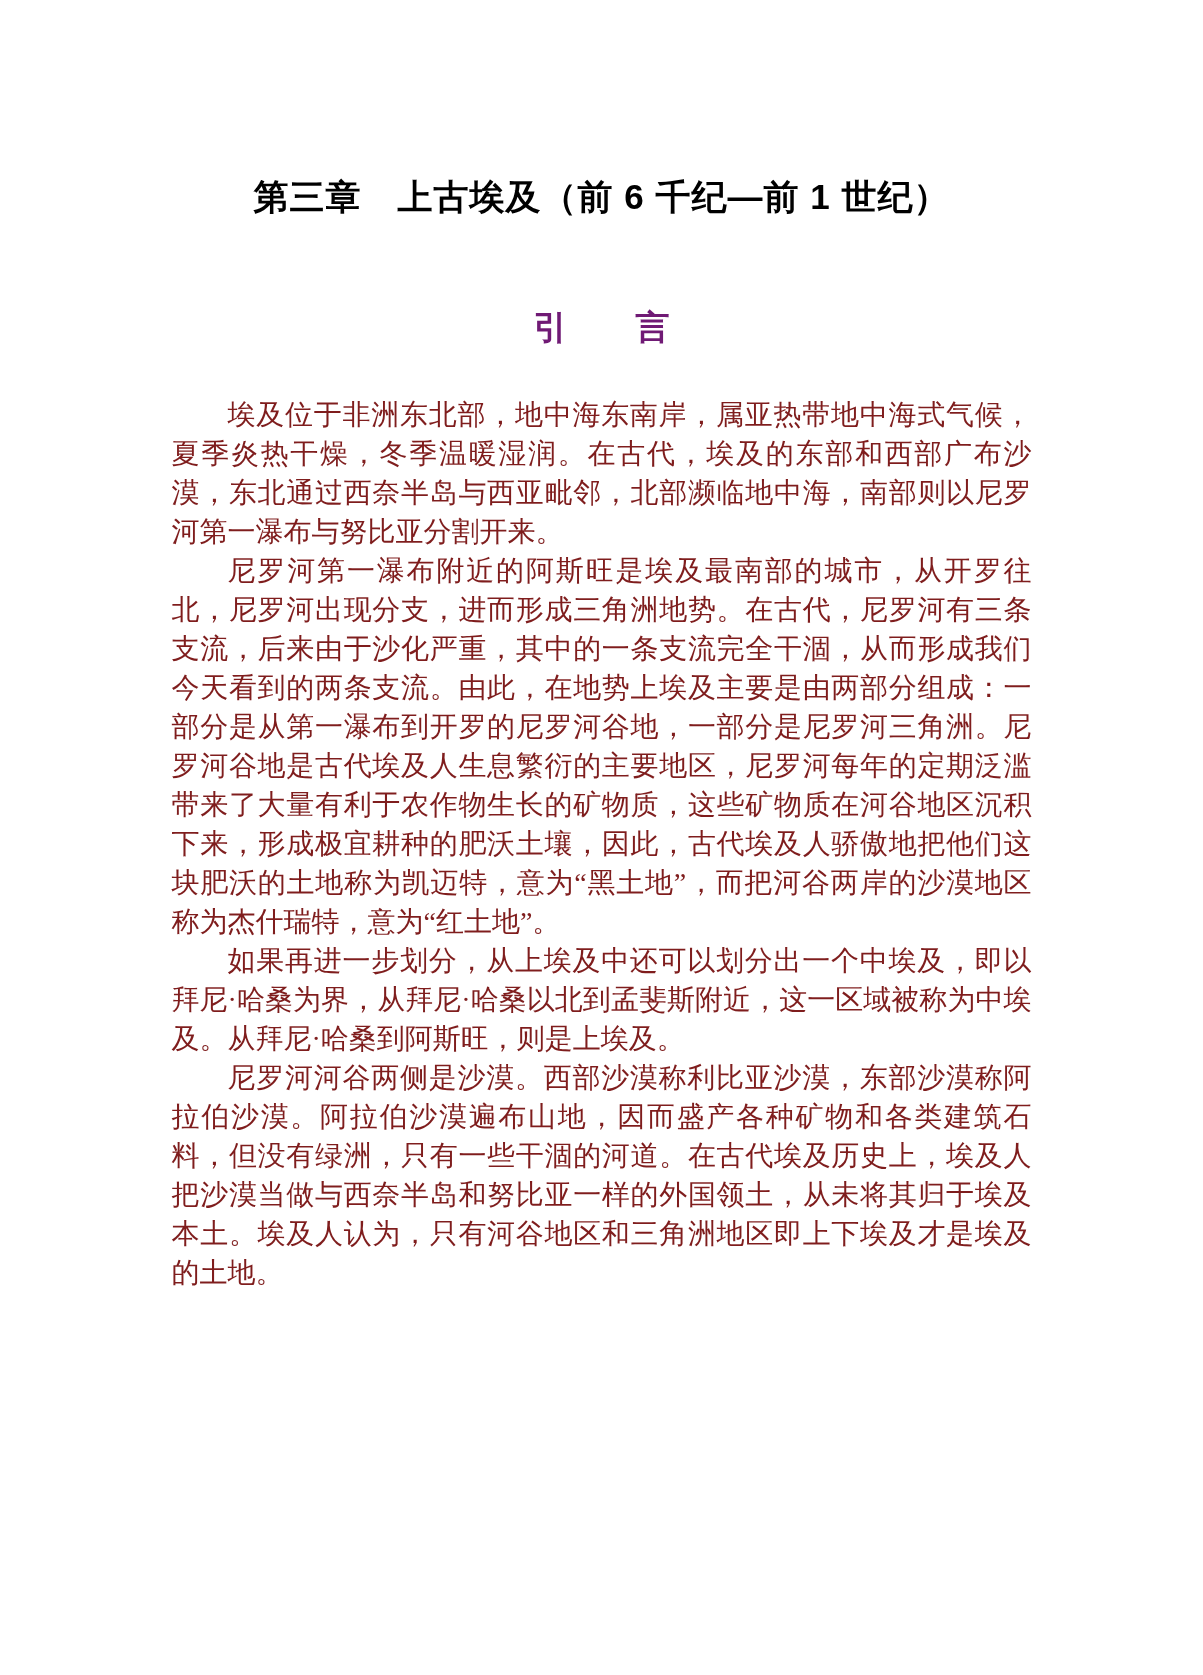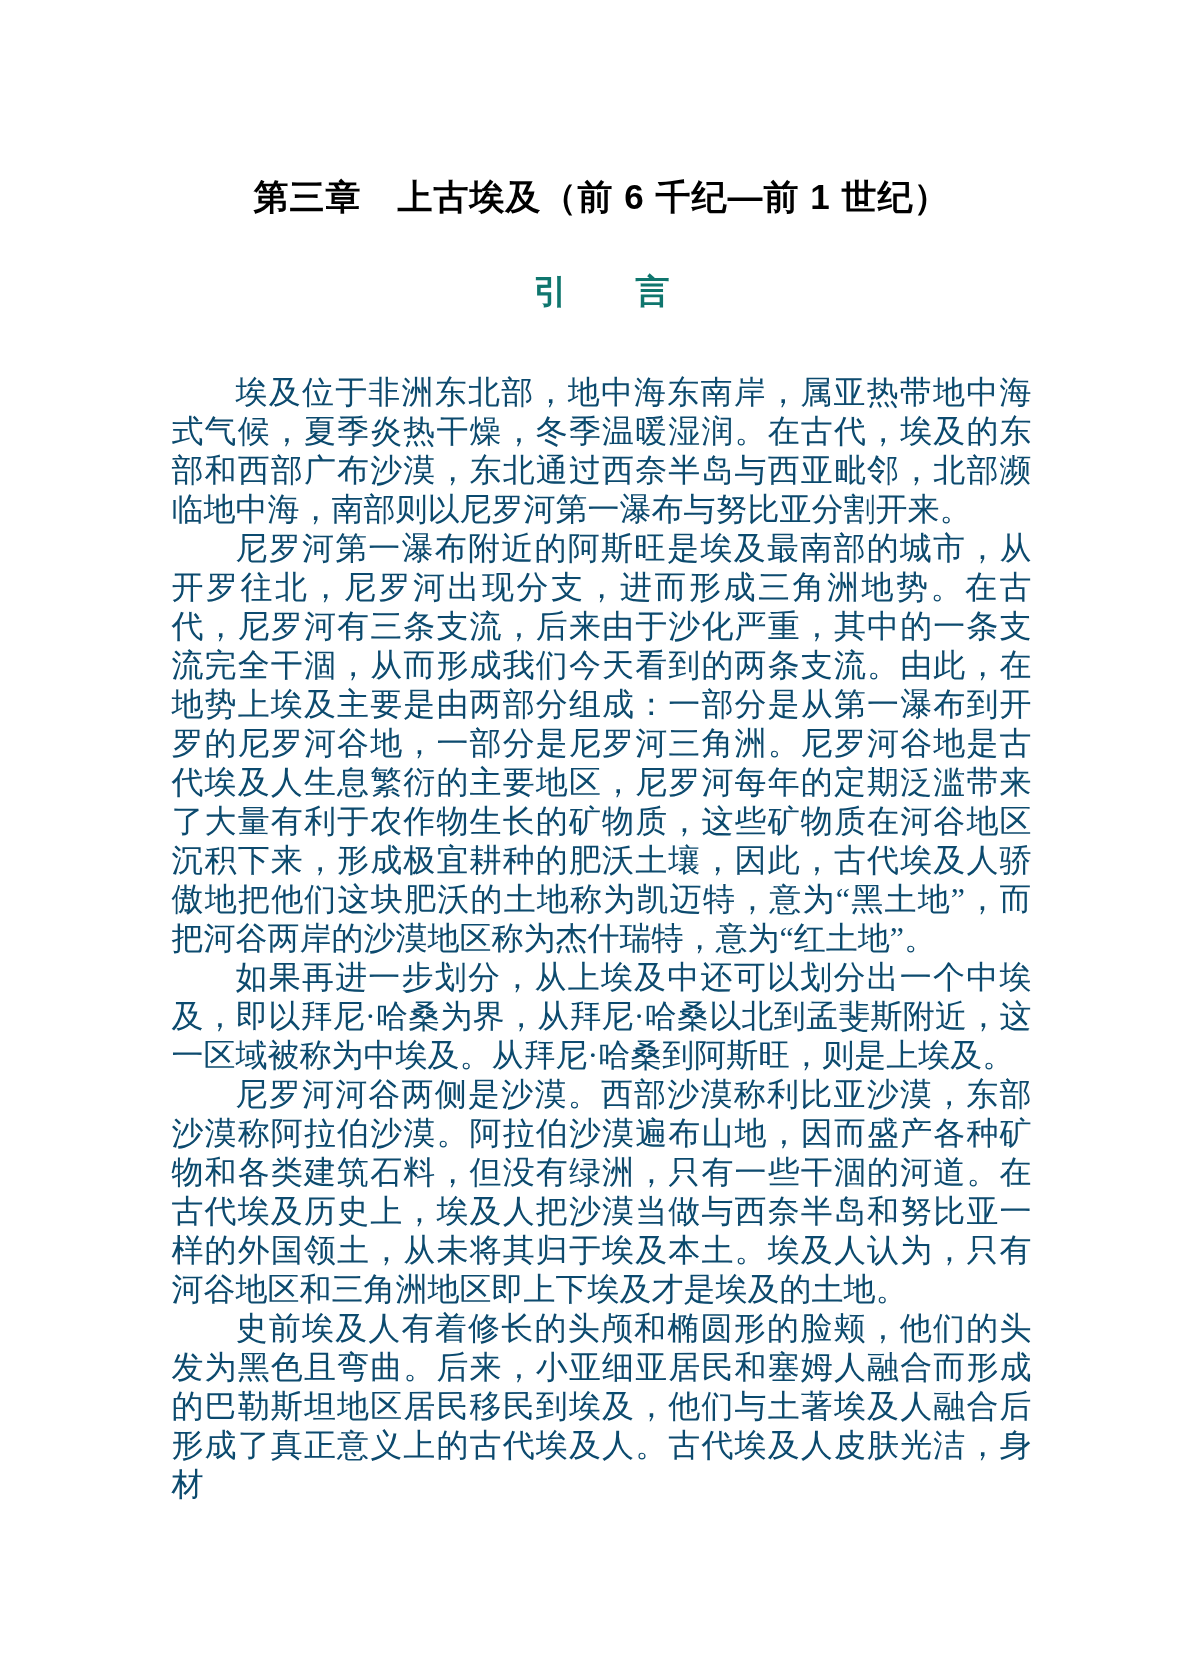--- a/index.html
+++ b/index.html
@@ -26,40 +26,40 @@
     font-family: "Liberation Sans", "DejaVu Sans", sans-serif;
     font-weight: bold;
     font-size: 35px;
     line-height: 42px;
     letter-spacing: 1px;
     color: #000000;
     white-space: nowrap;
   }
 
   .section-title {
-    margin-top: 56px;
+    margin-top: 92px;
     width: 860px;
     margin-left: auto;
     margin-right: auto;
     text-align: center;
     font-family: "Liberation Sans", "DejaVu Sans", sans-serif;
     font-weight: bold;
     font-size: 34px;
     line-height: 34px;
-    color: #0f766e;
+    color: #701a75;
   }
 
   .body-text {
     width: 860px;
-    margin: 65px auto 0 auto;
-    font-size: 32px;
+    margin: 51px auto 0 auto;
+    font-size: 28px;
     line-height: 39px;
     text-align: justify;
     text-justify: inter-character;
-    color: #0c4a6e;
+    color: #7f1d1d;
   }
 
   .body-text p {
     text-indent: 2em;
     margin: 0;
   }
 </style>
 </head>
 <body>
 
@@ -67,16 +67,15 @@
 
   <h1 class="chapter-title">第三章　上古埃及（前 6 千纪—前 1 世纪）</h1>
 
   <h2 class="section-title">引　　言</h2>
 
   <div class="body-text">
     <p>埃及位于非洲东北部，地中海东南岸，属亚热带地中海式气候，夏季炎热干燥，冬季温暖湿润。在古代，埃及的东部和西部广布沙漠，东北通过西奈半岛与西亚毗邻，北部濒临地中海，南部则以尼罗河第一瀑布与努比亚分割开来。</p>
     <p>尼罗河第一瀑布附近的阿斯旺是埃及最南部的城市，从开罗往北，尼罗河出现分支，进而形成三角洲地势。在古代，尼罗河有三条支流，后来由于沙化严重，其中的一条支流完全干涸，从而形成我们今天看到的两条支流。由此，在地势上埃及主要是由两部分组成：一部分是从第一瀑布到开罗的尼罗河谷地，一部分是尼罗河三角洲。尼罗河谷地是古代埃及人生息繁衍的主要地区，尼罗河每年的定期泛滥带来了大量有利于农作物生长的矿物质，这些矿物质在河谷地区沉积下来，形成极宜耕种的肥沃土壤，因此，古代埃及人骄傲地把他们这块肥沃的土地称为凯迈特，意为“黑土地”，而把河谷两岸的沙漠地区称为杰什瑞特，意为“红土地”。</p>
     <p>如果再进一步划分，从上埃及中还可以划分出一个中埃及，即以拜尼·哈桑为界，从拜尼·哈桑以北到孟斐斯附近，这一区域被称为中埃及。从拜尼·哈桑到阿斯旺，则是上埃及。</p>
     <p>尼罗河河谷两侧是沙漠。西部沙漠称利比亚沙漠，东部沙漠称阿拉伯沙漠。阿拉伯沙漠遍布山地，因而盛产各种矿物和各类建筑石料，但没有绿洲，只有一些干涸的河道。在古代埃及历史上，埃及人把沙漠当做与西奈半岛和努比亚一样的外国领土，从未将其归于埃及本土。埃及人认为，只有河谷地区和三角洲地区即上下埃及才是埃及的土地。</p>
-    <p>史前埃及人有着修长的头颅和椭圆形的脸颊，他们的头发为黑色且弯曲。后来，小亚细亚居民和塞姆人融合而形成的巴勒斯坦地区居民移民到埃及，他们与土著埃及人融合后形成了真正意义上的古代埃及人。古代埃及人皮肤光洁，身材</p>
   </div>
 
 </div>
 
 </body></html>

